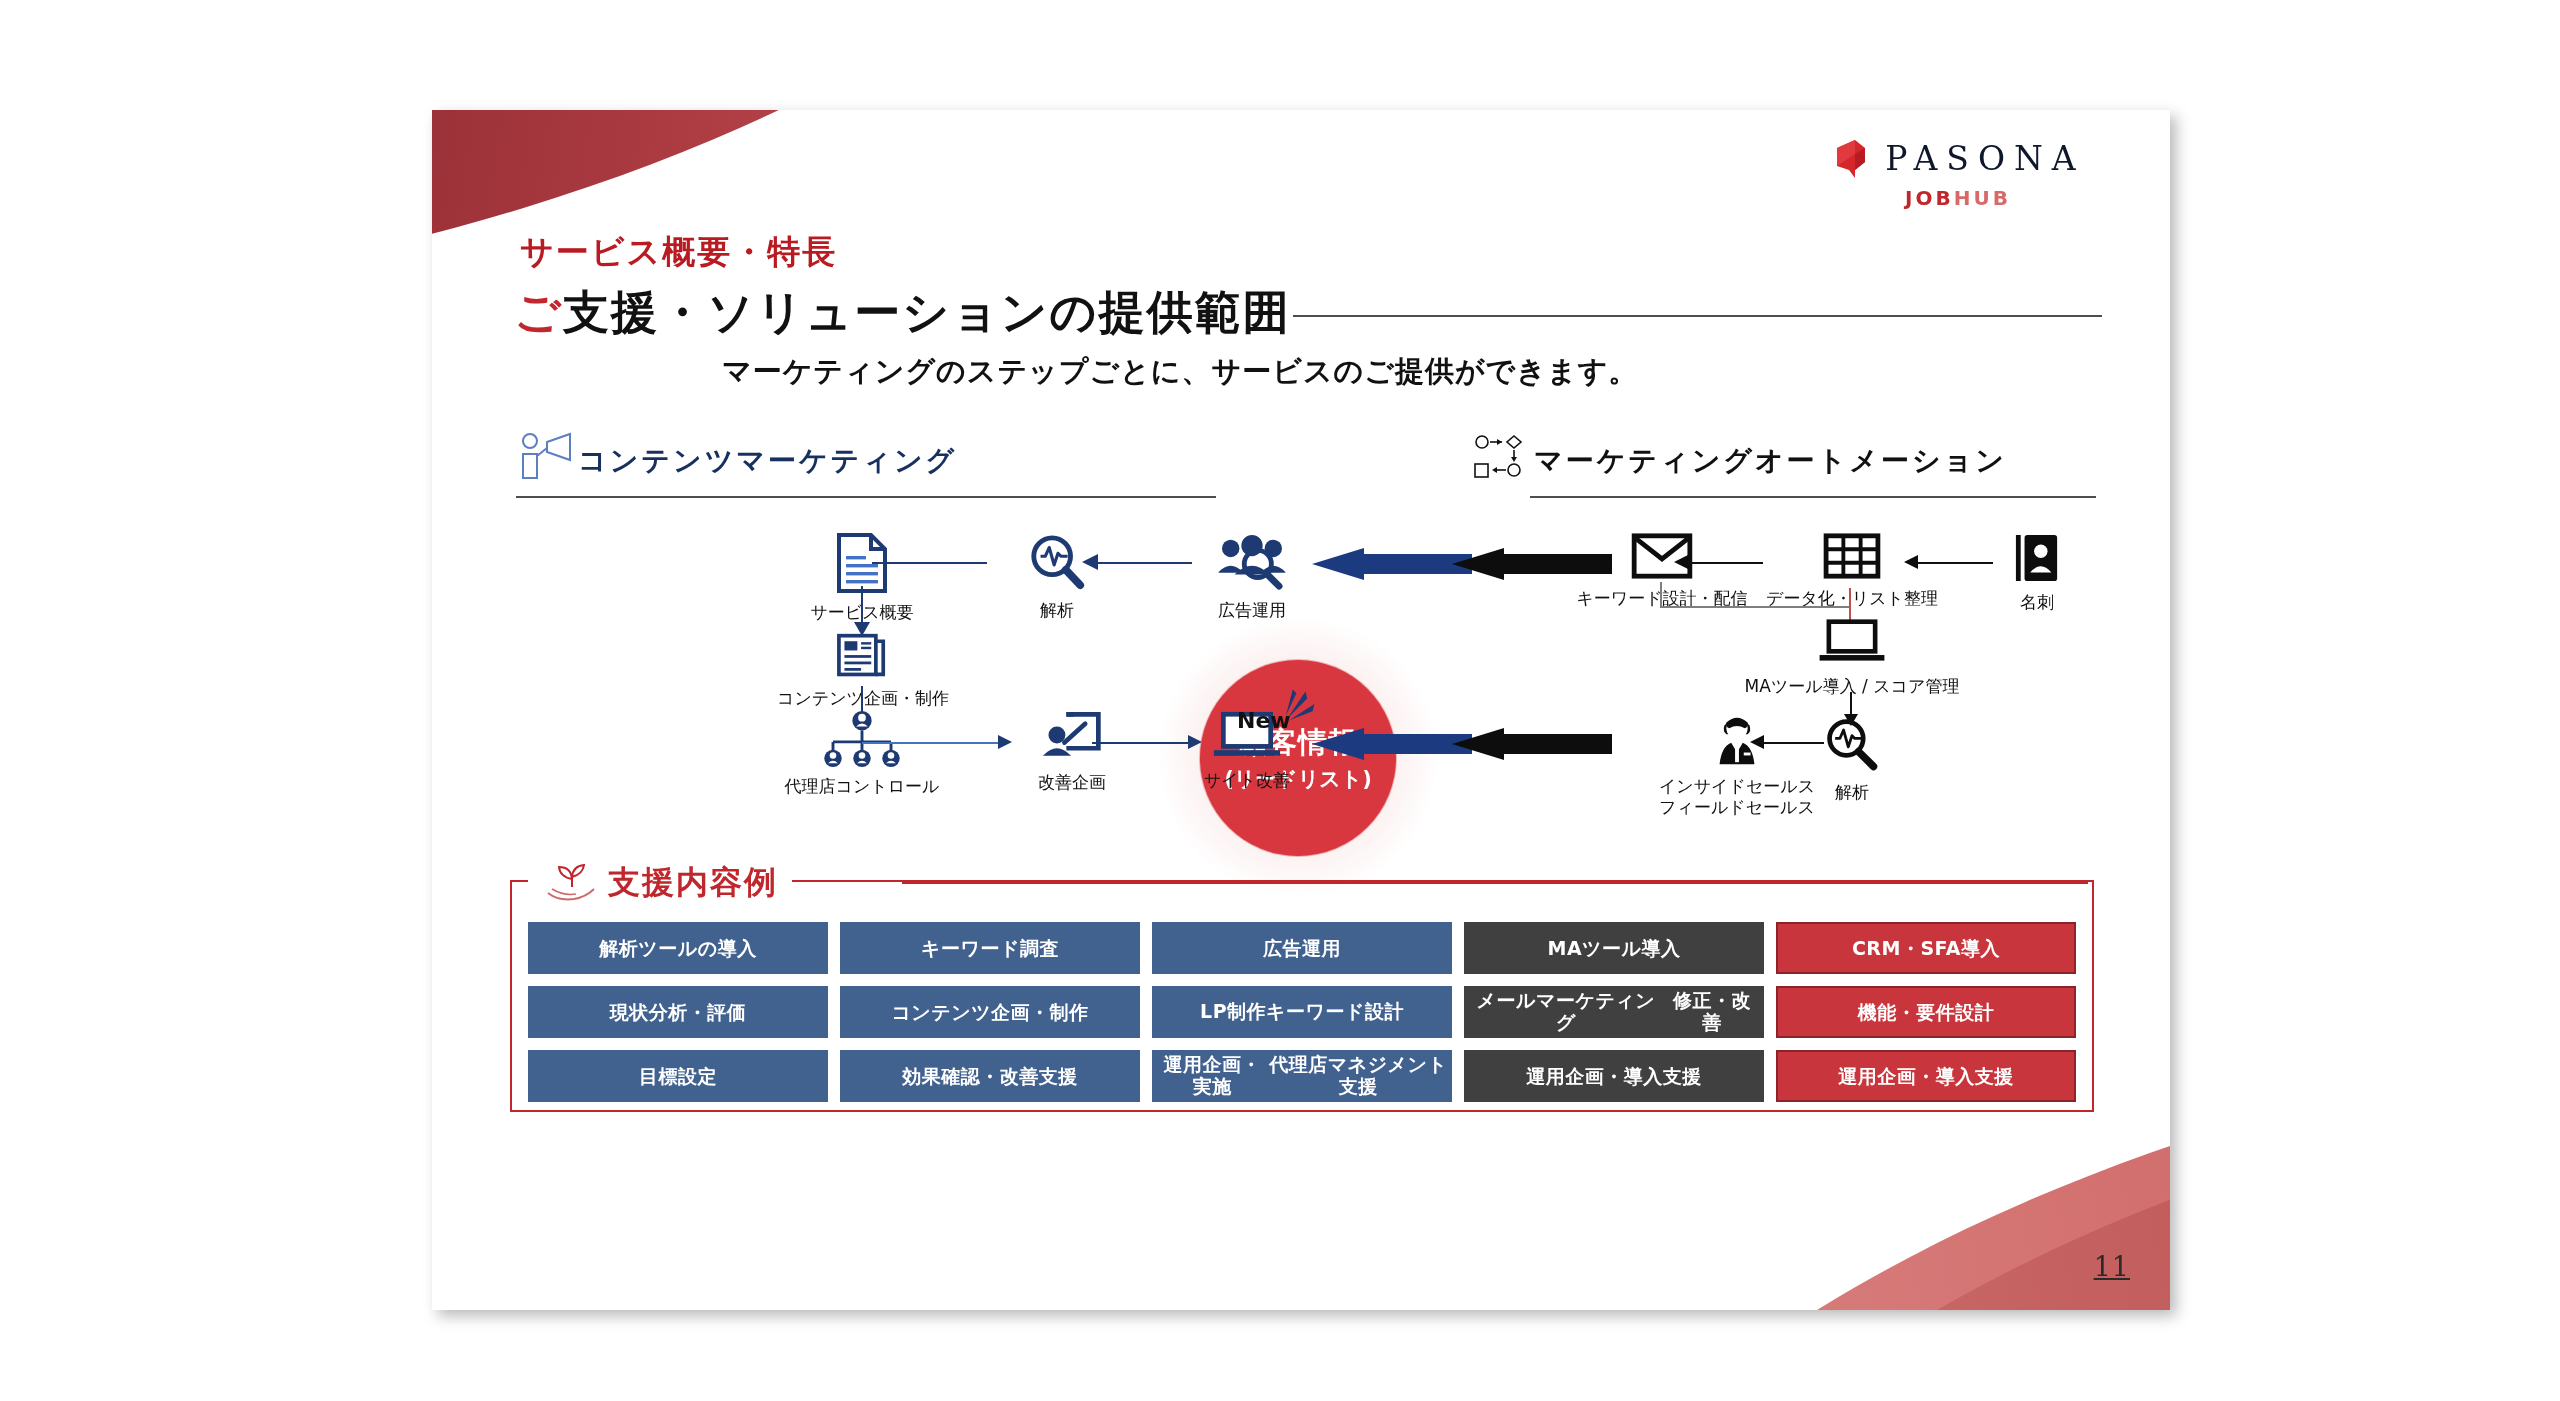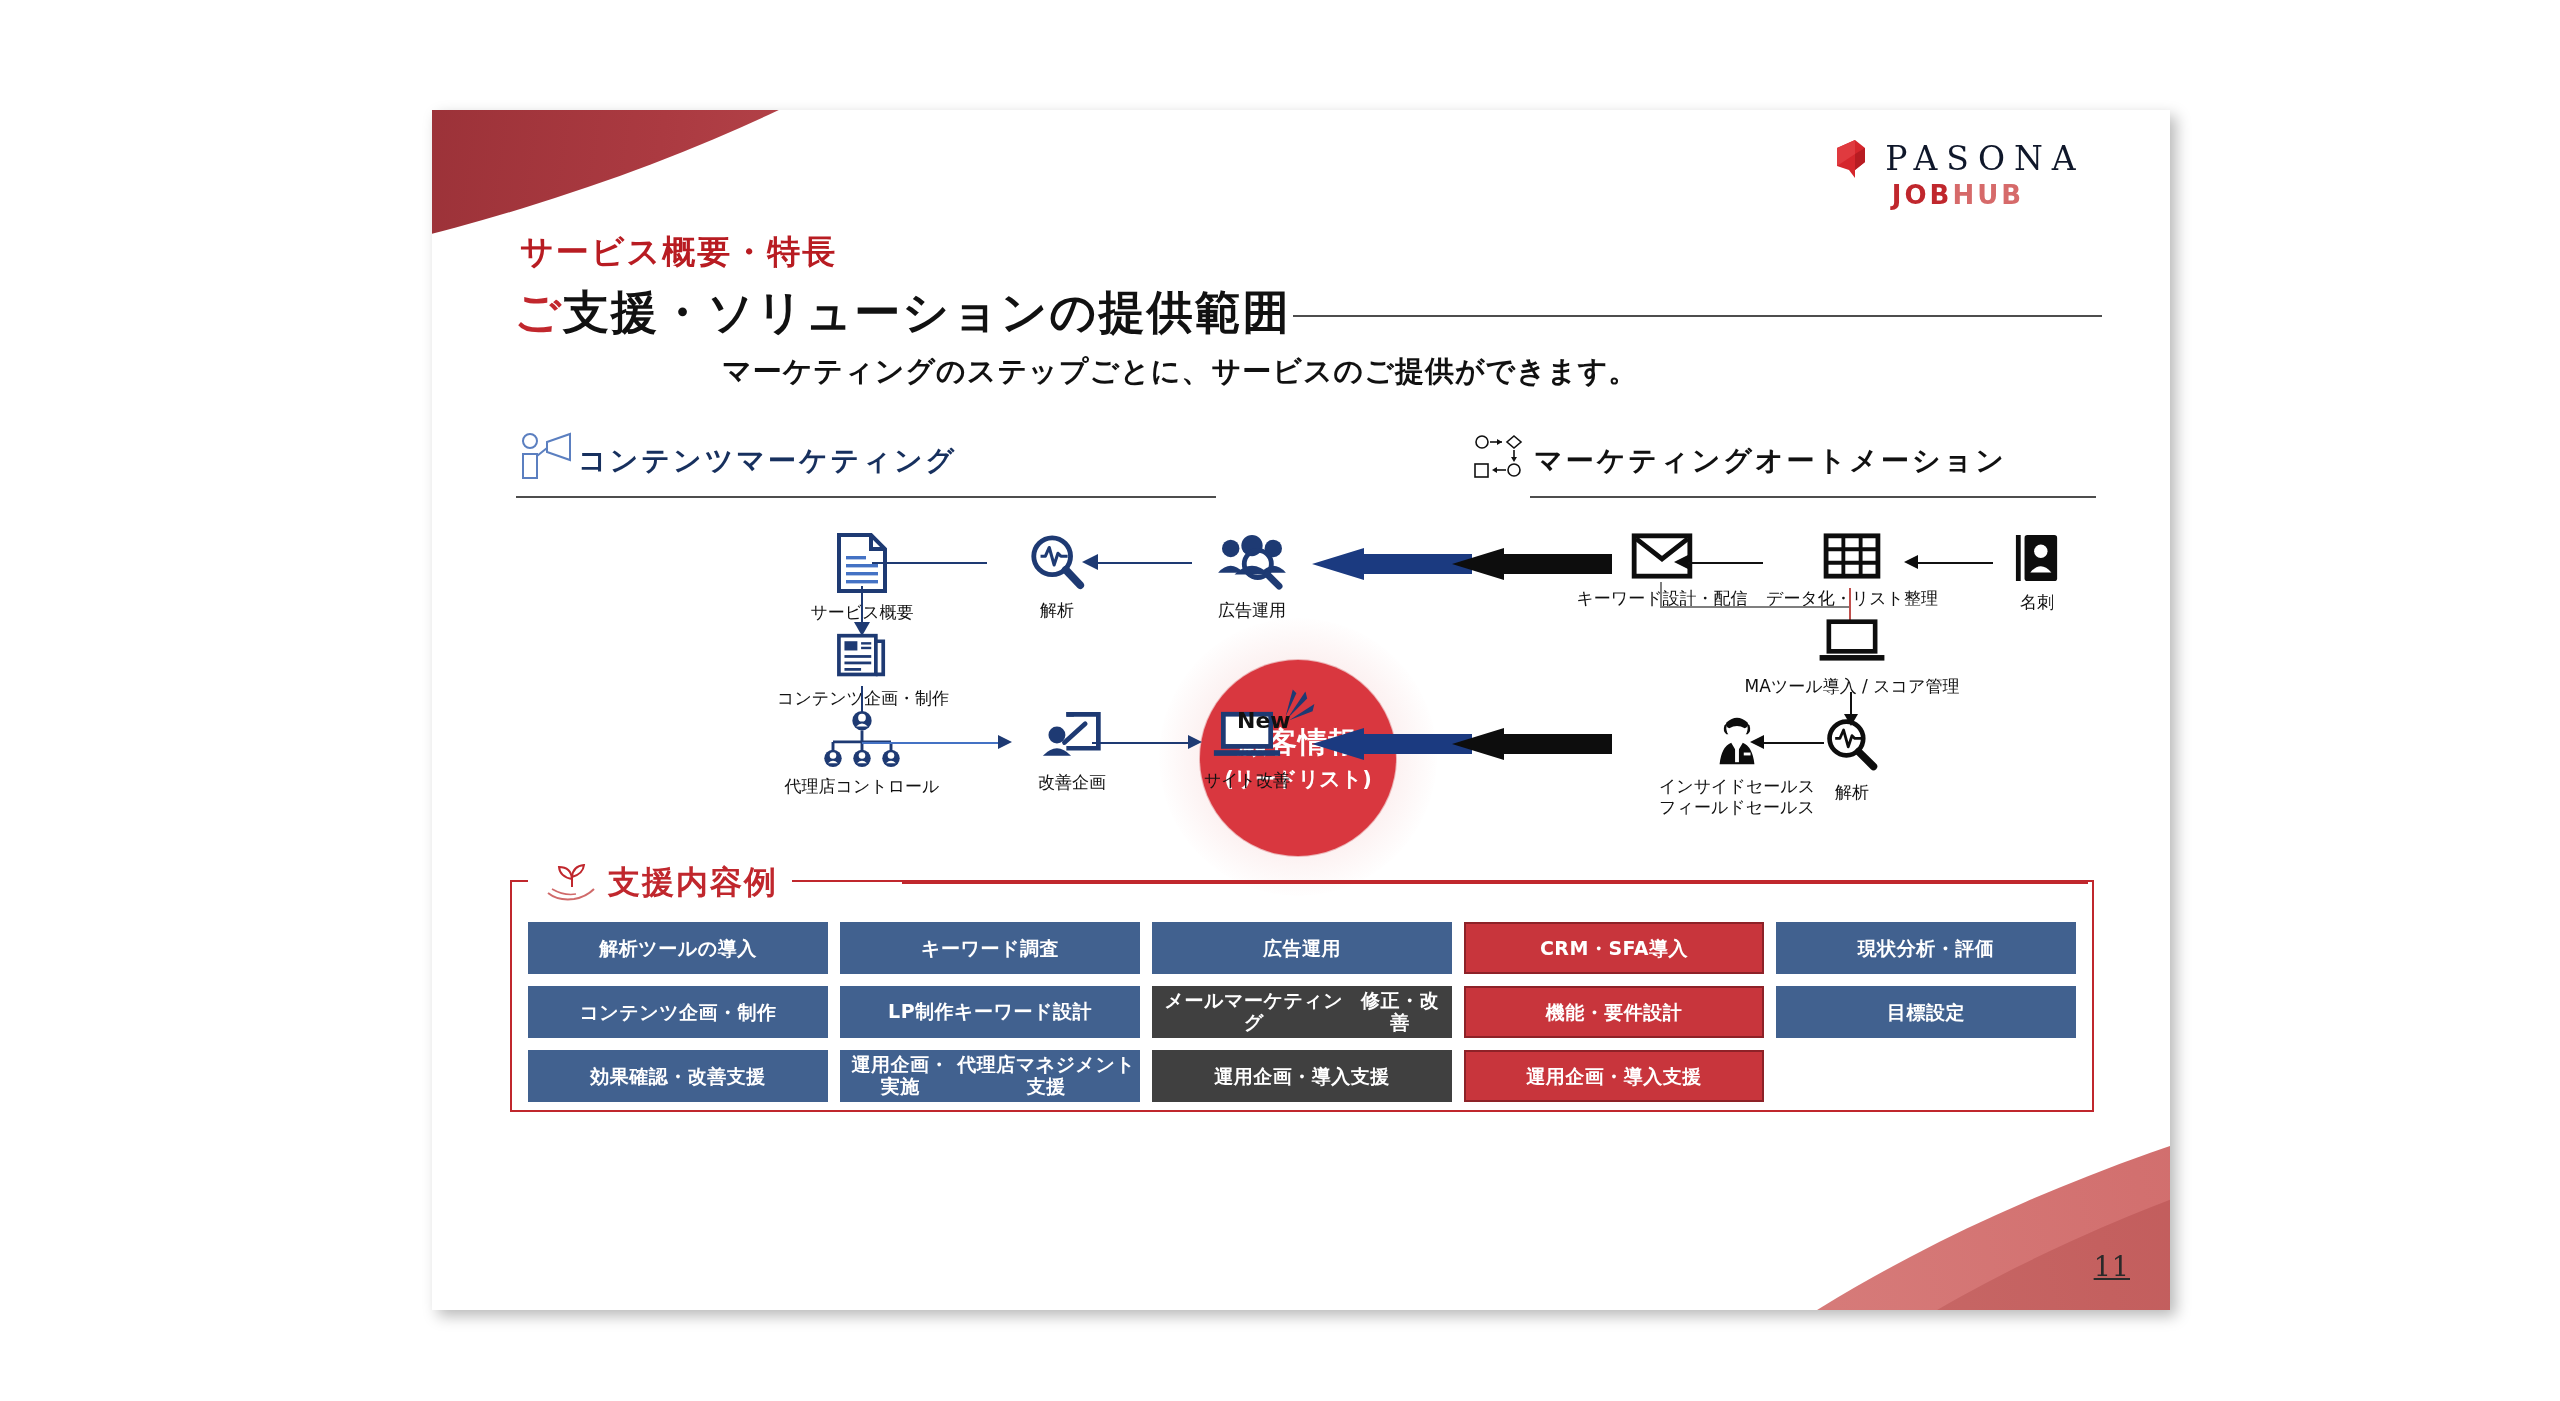--- a/index.html
+++ b/index.html
@@ -115,21 +115,21 @@
   }
   .cell.two{line-height:1.15;}
   .c-blue{background:#41618f;}
   .c-gray{background:#404040;}
   .c-red{background:#c8353c;border:2px solid #8d2228;}
   
   .logo{position:absolute;right:62px;top:26px;width:300px;text-align:center;}
   .logo-row{display:flex;align-items:center;justify-content:center;}
   .logo-mark{width:40px;height:44px;margin-right:14px;}
   .logo-pasona{font-size:33px;letter-spacing:9px;color:#0f172a;font-family:"DejaVu Serif","Liberation Serif",serif;}
-  .logo-sub{margin-top:0;font-size:26px;font-weight:bold;letter-spacing:3px;}
+  .logo-sub{margin-top:6px;font-size:20px;font-weight:bold;letter-spacing:3px;}
   .logo-sub .job{color:#c0272d;}
   .logo-sub .hub{color:#d66a6a;}
 </style>
 </head>
 <body>
 
 <div id="slide">
 
   <div class="deco-tl-wrap">
     <div class="deco-tl-light"></div>
@@ -461,20 +461,21 @@
       </svg>
     </span>
     <span class="st-txt">支援内容例</span>
   </div>
   <div class="support-rule"></div>
 
   <div class="grid" id="support-grid">
       <div class="cell c-blue">解析ツールの導入</div>
       <div class="cell c-blue">キーワード調査</div>
       <div class="cell c-blue">広告運用</div>
+      <div class="cell c-gray">MAツール導入</div>
       <div class="cell c-red">CRM・SFA導入</div>
       <div class="cell c-blue">現状分析・評価</div>
       <div class="cell c-blue">コンテンツ企画・制作</div>
       <div class="cell c-blue two">
         <span>LP制作</span>
         <br>
         <span>キーワード設計</span>
       </div>
       <div class="cell c-gray two">
         <span>メールマーケティング</span>

